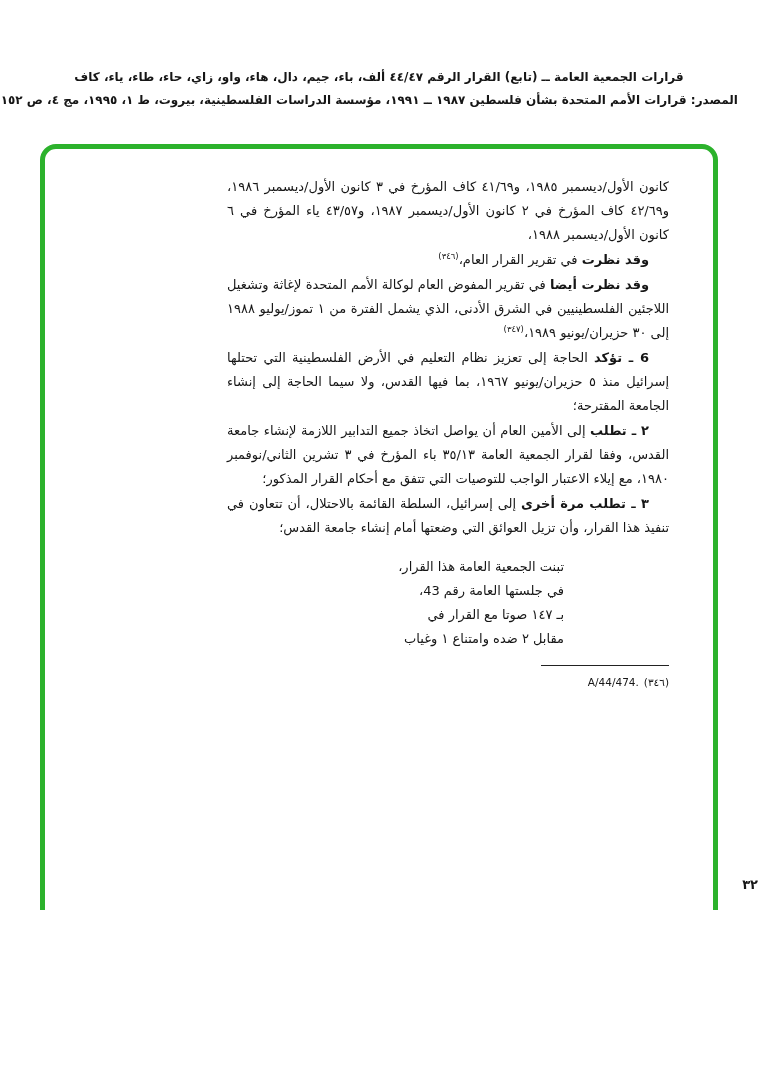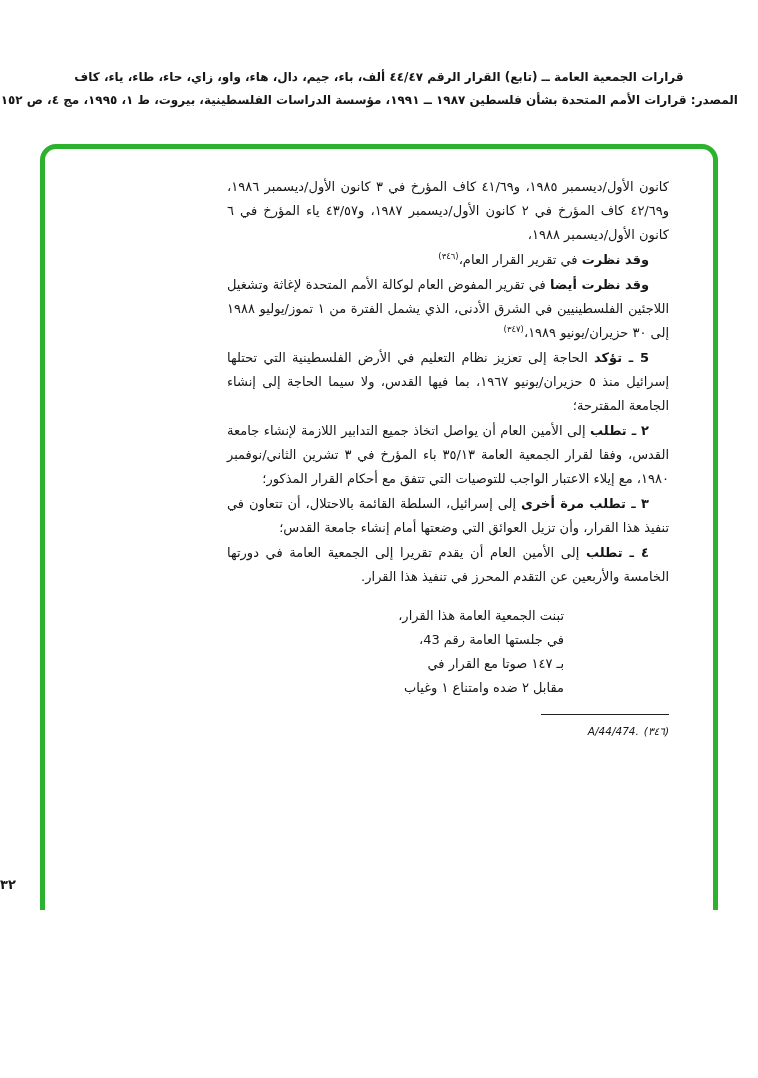--- a/index.html
+++ b/index.html
@@ -78,31 +78,30 @@
     width: 128px;
     height: 1px;
     background: #222222;
     margin: 0 0 8px auto; 
   }
   .fn {
     margin: 0 0 2px 0;
     font-size: 10.5px;
     line-height: 17px;
     text-align: justify;
-    font-style: italic;
   }
   .fn-marker { margin-left: 5px; }
 
   
   .page-num {
     position: absolute;
     bottom: 18px;
     left: 0;
     right: 0;
-    text-align: left;
+    text-align: right;
     font-size: 13px;
     font-weight: 700;
   }
 </style>
 </head>
 <body>
 
 <div class="page" style="--frame-green: #2cb22c; --ink: #161616;">
 
   <div class="header">
@@ -112,27 +111,26 @@
 
   <div class="frame">
     <div class="content">
 
       <p class="para"><span class="lead"></span><span class="ptext">كانون الأول/ديسمبر ١٩٨٥، و٤١/٦٩ كاف المؤرخ في ٣ كانون الأول/ديسمبر ١٩٨٦، و٤٢/٦٩ كاف المؤرخ في ٢ كانون الأول/ديسمبر ١٩٨٧، و٤٣/٥٧ ياء المؤرخ في ٦ كانون الأول/ديسمبر ١٩٨٨،</span><sup class="ref"></sup></p>
 
       <p class="para indent"><span class="lead">وقد نظرت</span><span class="ptext"> في تقرير القرار العام،</span><sup class="ref">(٣٤٦)</sup></p>
 
       <p class="para indent"><span class="lead">وقد نظرت أيضا</span><span class="ptext"> في تقرير المفوض العام لوكالة الأمم المتحدة لإغاثة وتشغيل اللاجئين الفلسطينيين في الشرق الأدنى، الذي يشمل الفترة من ١ تموز/يوليو ١٩٨٨ إلى ٣٠ حزيران/يونيو ١٩٨٩،</span><sup class="ref">(٣٤٧)</sup></p>
 
-      <p class="para indent"><span class="lead">5 ـ تؤكد</span><span class="ptext"> الحاجة إلى تعزيز نظام التعليم في الأرض الفلسطينية التي تحتلها إسرائيل منذ ٥ حزيران/يونيو ١٩٦٧، بما فيها القدس، ولا سيما الحاجة إلى إنشاء الجامعة المقترحة؛</span><sup class="ref"></sup></p>
+      <p class="para indent"><span class="lead">6 ـ تؤكد</span><span class="ptext"> الحاجة إلى تعزيز نظام التعليم في الأرض الفلسطينية التي تحتلها إسرائيل منذ ٥ حزيران/يونيو ١٩٦٧، بما فيها القدس، ولا سيما الحاجة إلى إنشاء الجامعة المقترحة؛</span><sup class="ref"></sup></p>
 
       <p class="para indent"><span class="lead">٢ ـ تطلب</span><span class="ptext"> إلى الأمين العام أن يواصل اتخاذ جميع التدابير اللازمة لإنشاء جامعة القدس، وفقا لقرار الجمعية العامة ٣٥/١٣ باء المؤرخ في ٣ تشرين الثاني/نوفمبر ١٩٨٠، مع إيلاء الاعتبار الواجب للتوصيات التي تتفق مع أحكام القرار المذكور؛</span><sup class="ref"></sup></p>
 
       <p class="para indent"><span class="lead">٣ ـ تطلب مرة أخرى</span><span class="ptext"> إلى إسرائيل، السلطة القائمة بالاحتلال، أن تتعاون في تنفيذ هذا القرار، وأن تزيل العوائق التي وضعتها أمام إنشاء جامعة القدس؛</span><sup class="ref"></sup></p>
 
-      <p class="para indent"><span class="lead">٤ ـ تطلب</span><span class="ptext"> إلى الأمين العام أن يقدم تقريرا إلى الجمعية العامة في دورتها الخامسة والأربعين عن التقدم المحرز في تنفيذ هذا القرار.</span><sup class="ref"></sup></p>
 
       <div class="closing">
         <div class="closing-line">تبنت الجمعية العامة هذا القرار،</div>
         <div class="closing-line">في جلستها العامة رقم 43،</div>
         <div class="closing-line">بـ ١٤٧ صوتا مع القرار في</div>
         <div class="closing-line">مقابل ٢ ضده وامتناع ١ وغياب</div>
       </div>
 
       <div class="footnotes">
         <div class="fn-rule"></div>

